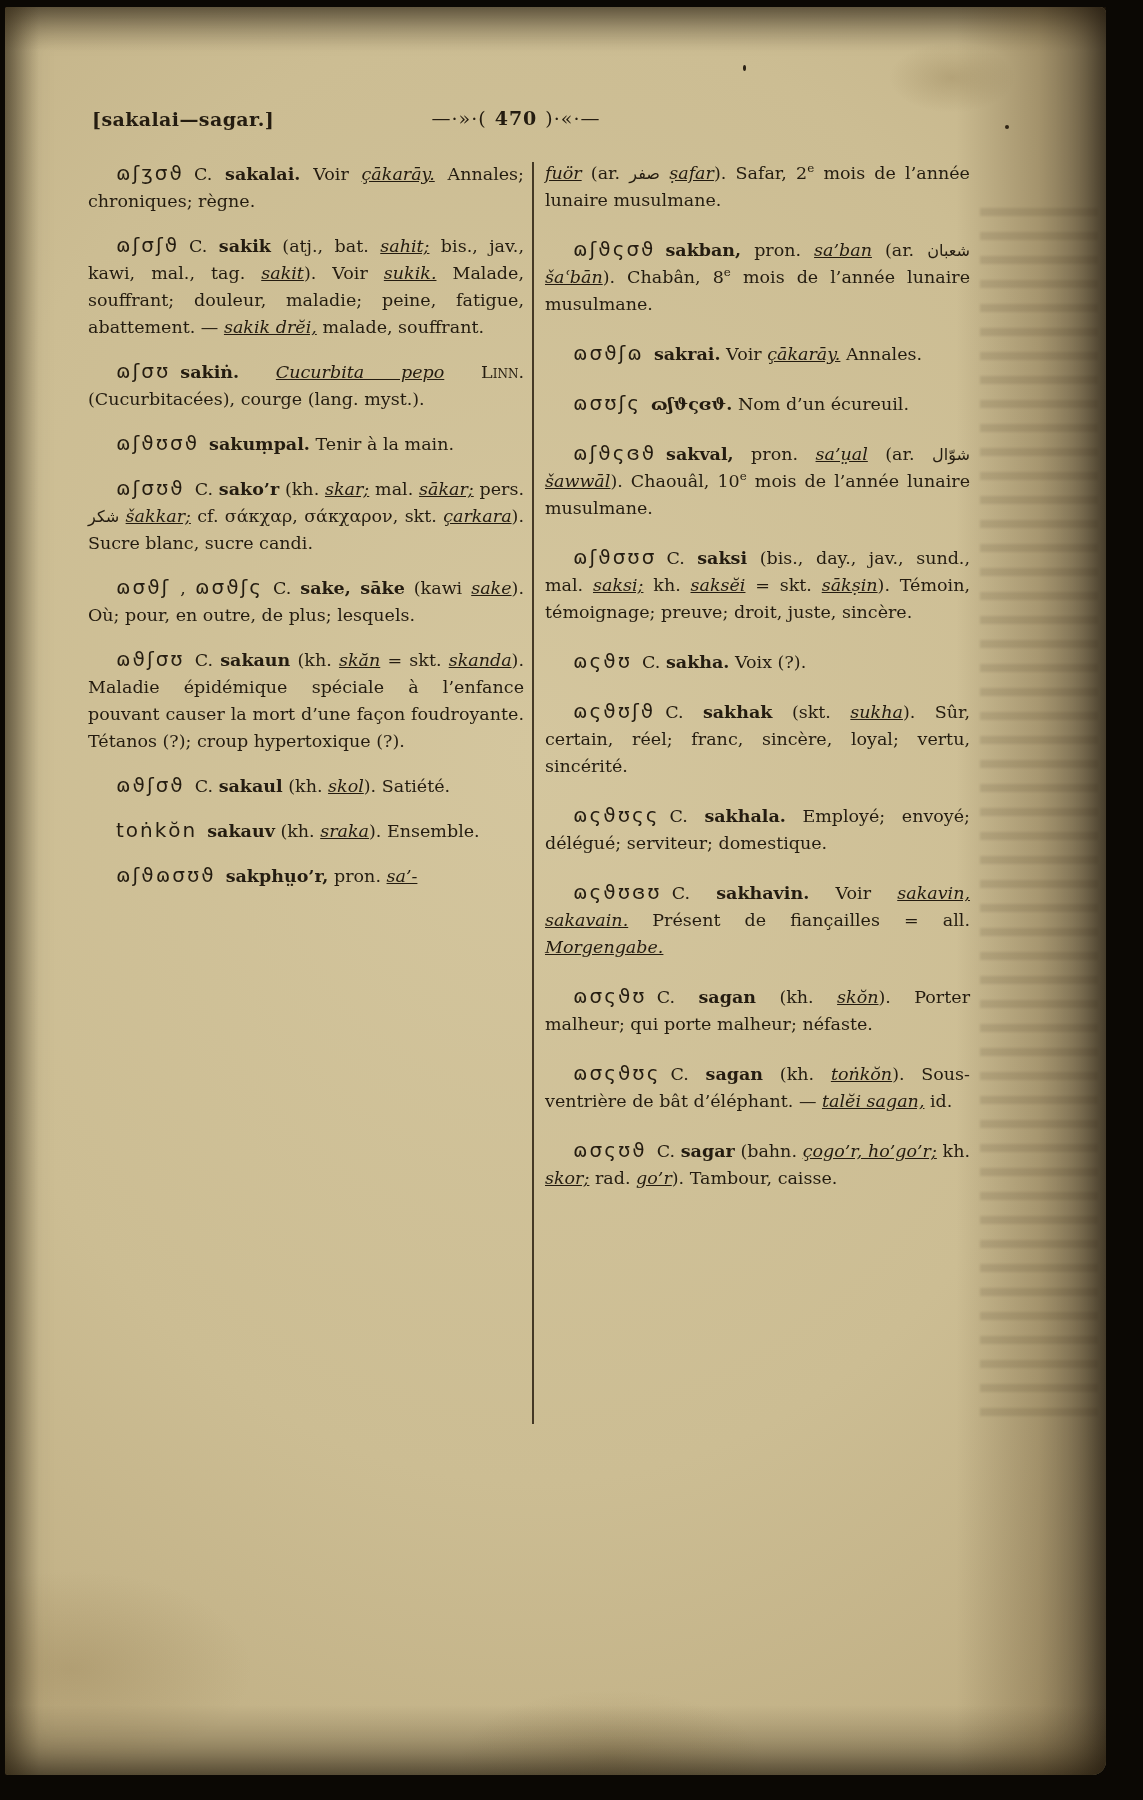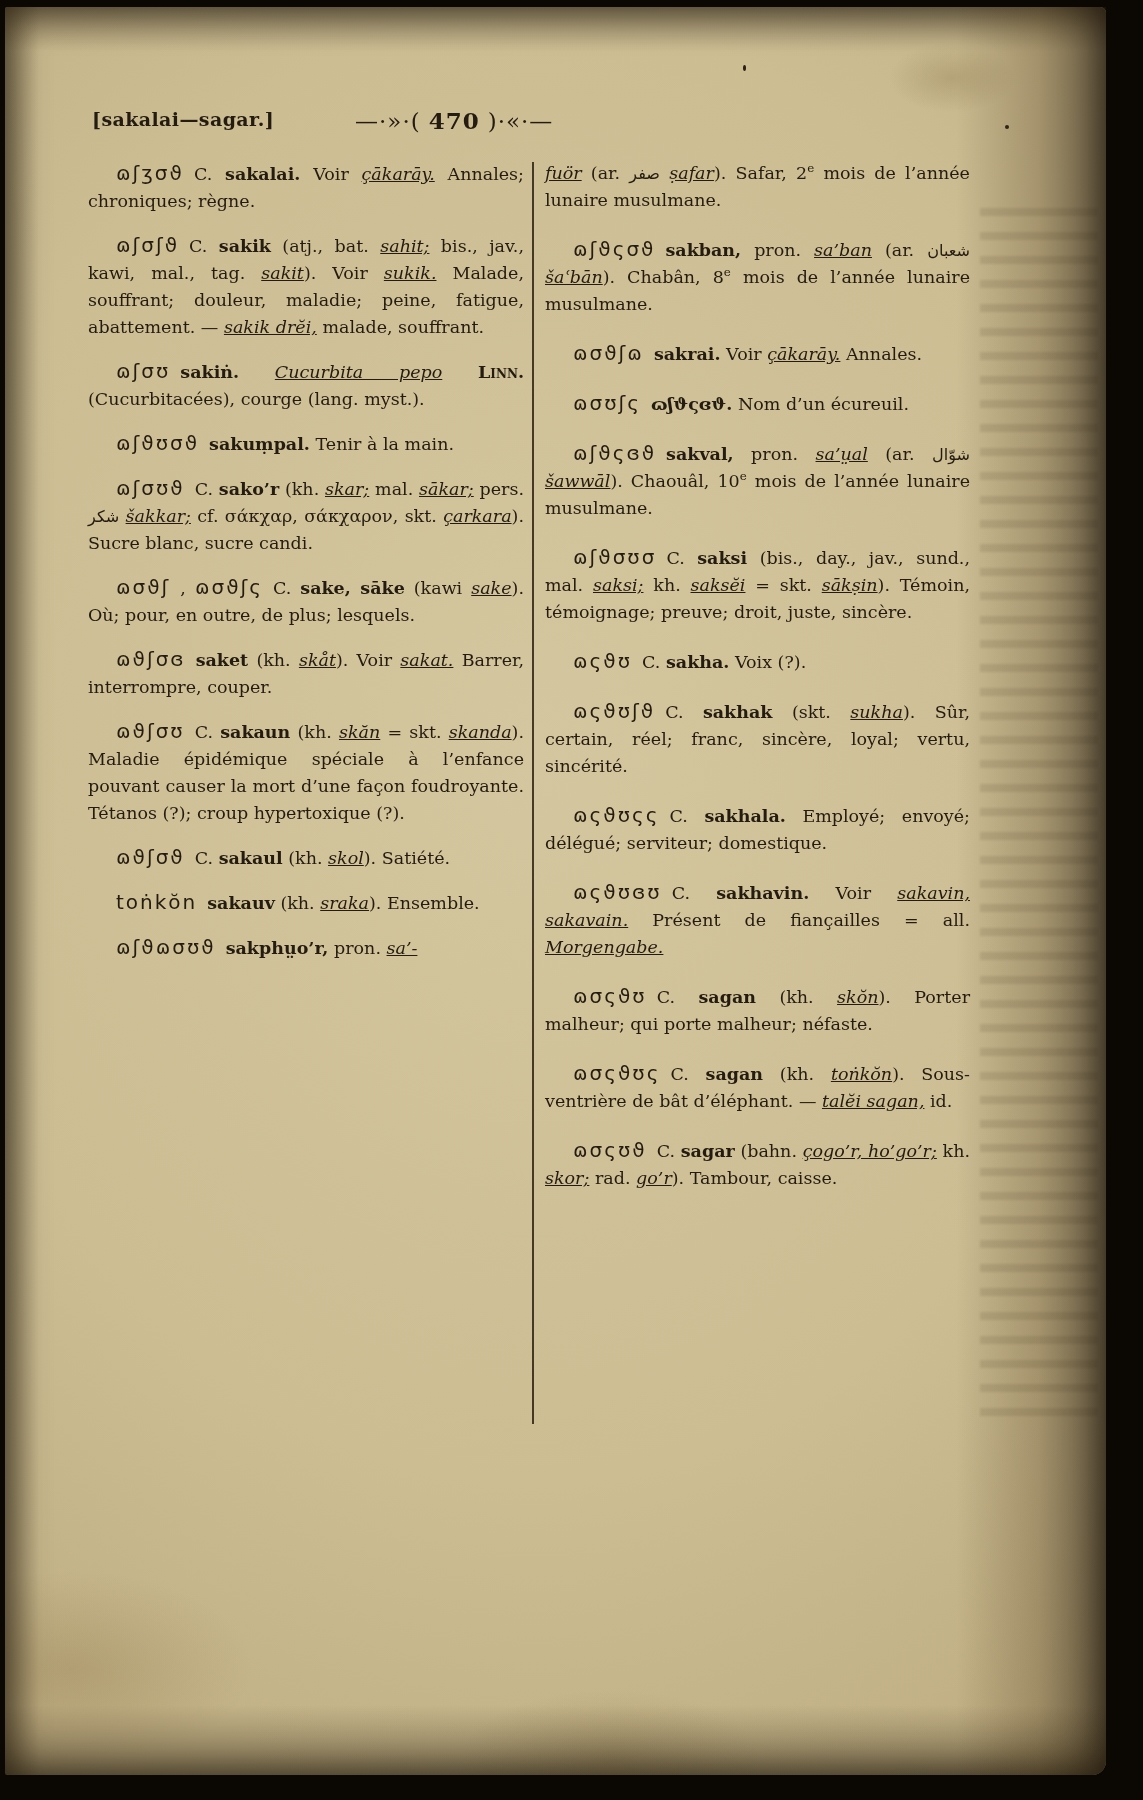--- a/index.html
+++ b/index.html
@@ -27,55 +27,54 @@
     background:linear-gradient(to bottom, rgba(0,0,0,0), rgba(40,28,10,.4));
     border-radius:0 0 14px 4px;pointer-events:none;}
   .shade-top{position:absolute;left:0;top:0;width:100%;height:44px;
     background:linear-gradient(to bottom, rgba(50,35,15,.35), rgba(0,0,0,0));pointer-events:none;}
   .shade-left{position:absolute;left:0;top:0;width:34px;height:100%;
     background:linear-gradient(to right, rgba(60,45,20,.35), rgba(0,0,0,0));pointer-events:none;}
   .ghost-right{position:absolute;right:8px;top:185px;width:118px;height:1230px;
     background:repeating-linear-gradient(180deg, transparent 0 16px, rgba(70,58,35,.13) 16px 24px);
     filter:blur(1px);pointer-events:none;}
   .running-title{position:absolute;left:87px;top:101px;font-weight:bold;font-size:19px;letter-spacing:.4px;}
-  .page-number-line{position:absolute;left:350px;top:100px;width:350px;text-align:left;font-size:23px;letter-spacing:1px;}
+  .page-number-line{position:absolute;left:336px;top:100px;width:350px;text-align:center;font-size:19px;letter-spacing:1px;}
   .pn{font-weight:700;padding:0 8px;}
   .col{position:absolute;top:153px;font-size:17.5px;line-height:27px;text-align:justify;}
   .col-left{left:83px;width:436px;}
   .col-right{left:540px;width:425px;}
   .divider{position:absolute;left:527px;top:155px;height:1262px;width:2px;background:rgba(38,27,12,.82);}
   .entry{margin:0 0 17px;text-indent:28px;}
   .col-right .entry{margin-bottom:22px;}
   .entry.cont{text-indent:0;}
   .cham{font-family:"DejaVu Sans",sans-serif;font-size:20px;letter-spacing:2px;margin-right:10px;}
   .seg-n{}
   .seg-b{font-weight:bold;}
   .seg-i{font-style:italic;text-decoration:underline;}
-  .seg-sc{font-variant:small-caps;font-weight:bold;}
+  .seg-sc{font-variant:small-caps;}
   .seg-sup{vertical-align:super;font-size:.68em;line-height:0;}
   .seg-ar{font-family:"DejaVu Sans",sans-serif;font-size:.92em;}
   .speck{position:absolute;border-radius:50%;background:#2a2115;pointer-events:none;}
 </style>
 </head>
 <body>
 
 <div class="paper">
   <div class="running-title">[sakalai—sagar.]</div>
   <div class="page-number-line">
     <span>—·»·(</span><span class="pn">470</span><span>)·«·—</span>
   </div>
 
   <div class="col col-left" id="col-left">
       <p class="entry"><span class="cham">ɷʃʒσϑ</span><span class="seg-n">C. </span><span class="seg-b">sakalai.</span><span class="seg-n"> Voir </span><span class="seg-i">çākarāy.</span><span class="seg-n"> Annales; chroniques; règne.</span></p>
       <p class="entry"><span class="cham">ɷʃσʃϑ</span><span class="seg-n">C. </span><span class="seg-b">sakik</span><span class="seg-n"> (atj., bat. </span><span class="seg-i">sahit;</span><span class="seg-n"> bis., jav., kawi, mal., tag. </span><span class="seg-i">sakit</span><span class="seg-n">). Voir </span><span class="seg-i">sukik.</span><span class="seg-n"> Malade, souffrant; douleur, maladie; peine, fatigue, abattement. — </span><span class="seg-i">sakik drĕi,</span><span class="seg-n"> malade, souffrant.</span></p>
       <p class="entry"><span class="cham">ɷʃσʊ</span><span class="seg-b">sakiṅ.</span><span class="seg-n"> </span><span class="seg-i">Cucurbita pepo</span><span class="seg-n"> </span><span class="seg-sc">Linn.</span><span class="seg-n"> (Cucurbitacées), courge (lang. myst.).</span></p>
       <p class="entry"><span class="cham">ɷʃϑʊσϑ</span><span class="seg-b">sakuṃpal.</span><span class="seg-n"> Tenir à la main.</span></p>
       <p class="entry"><span class="cham">ɷʃσʊϑ</span><span class="seg-n">C. </span><span class="seg-b">sako’r</span><span class="seg-n"> (kh. </span><span class="seg-i">skar;</span><span class="seg-n"> mal. </span><span class="seg-i">sākar;</span><span class="seg-n"> pers. </span><span class="seg-ar">شكر</span><span class="seg-n"> </span><span class="seg-i">šakkar;</span><span class="seg-n"> cf. σάκχαρ, σάκχαρον, skt. </span><span class="seg-i">çarkara</span><span class="seg-n">). Sucre blanc, sucre candi.</span></p>
       <p class="entry"><span class="cham">ɷσϑʃ</span><span class="seg-n">, </span><span class="cham">ɷσϑʃς</span><span class="seg-n">C. </span><span class="seg-b">sake, sāke</span><span class="seg-n"> (kawi </span><span class="seg-i">sake</span><span class="seg-n">). Où; pour, en outre, de plus; lesquels.</span></p>
-      <p class="entry"><span class="cham">ɷϑʃσɞ</span><span class="seg-b">saket</span><span class="seg-n"> (kh. </span><span class="seg-i">skåt</span><span class="seg-n">). Voir </span><span class="seg-i">sakat.</span><span class="seg-n"> Barrer, interrompre, couper.</span></p>
       <p class="entry"><span class="cham">ɷϑʃσʊ</span><span class="seg-n">C. </span><span class="seg-b">sakaun</span><span class="seg-n"> (kh. </span><span class="seg-i">skăn</span><span class="seg-n"> = skt. </span><span class="seg-i">skanda</span><span class="seg-n">). Maladie épidémique spéciale à l’enfance pouvant causer la mort d’une façon foudroyante. Tétanos (?); croup hypertoxique (?).</span></p>
       <p class="entry"><span class="cham">ɷϑʃσϑ</span><span class="seg-n">C. </span><span class="seg-b">sakaul</span><span class="seg-n"> (kh. </span><span class="seg-i">skol</span><span class="seg-n">). Satiété.</span></p>
       <p class="entry"><span class="cham">toṅkŏn</span><span class="seg-b">sakauv</span><span class="seg-n"> (kh. </span><span class="seg-i">sraka</span><span class="seg-n">). Ensemble.</span></p>
       <p class="entry"><span class="cham">ɷʃϑɷσʊϑ</span><span class="seg-b">sakphṳo’r,</span><span class="seg-n"> pron. </span><span class="seg-i">sa’-</span></p>
     </div>
   <div class="divider"></div>
   <div class="col col-right" id="col-right">
       <p class="entry cont"><span class="seg-i">fuör</span><span class="seg-n"> (ar. </span><span class="seg-ar">صفر</span><span class="seg-n"> </span><span class="seg-i">ṣafar</span><span class="seg-n">). Safar, 2</span><span class="seg-sup">e</span><span class="seg-n"> mois de l’année lunaire musulmane.</span></p>
       <p class="entry"><span class="cham">ɷʃϑςσϑ</span><span class="seg-b">sakban,</span><span class="seg-n"> pron. </span><span class="seg-i">sa’ban</span><span class="seg-n"> (ar. </span><span class="seg-ar">شعبان</span><span class="seg-n"> </span><span class="seg-i">šaʿbān</span><span class="seg-n">). Chabân, 8</span><span class="seg-sup">e</span><span class="seg-n"> mois de l’année lunaire musulmane.</span></p>
       <p class="entry"><span class="cham">ɷσϑʃɷ</span><span class="seg-b">sakrai.</span><span class="seg-n"> Voir </span><span class="seg-i">çākarāy.</span><span class="seg-n"> Annales.</span></p>

